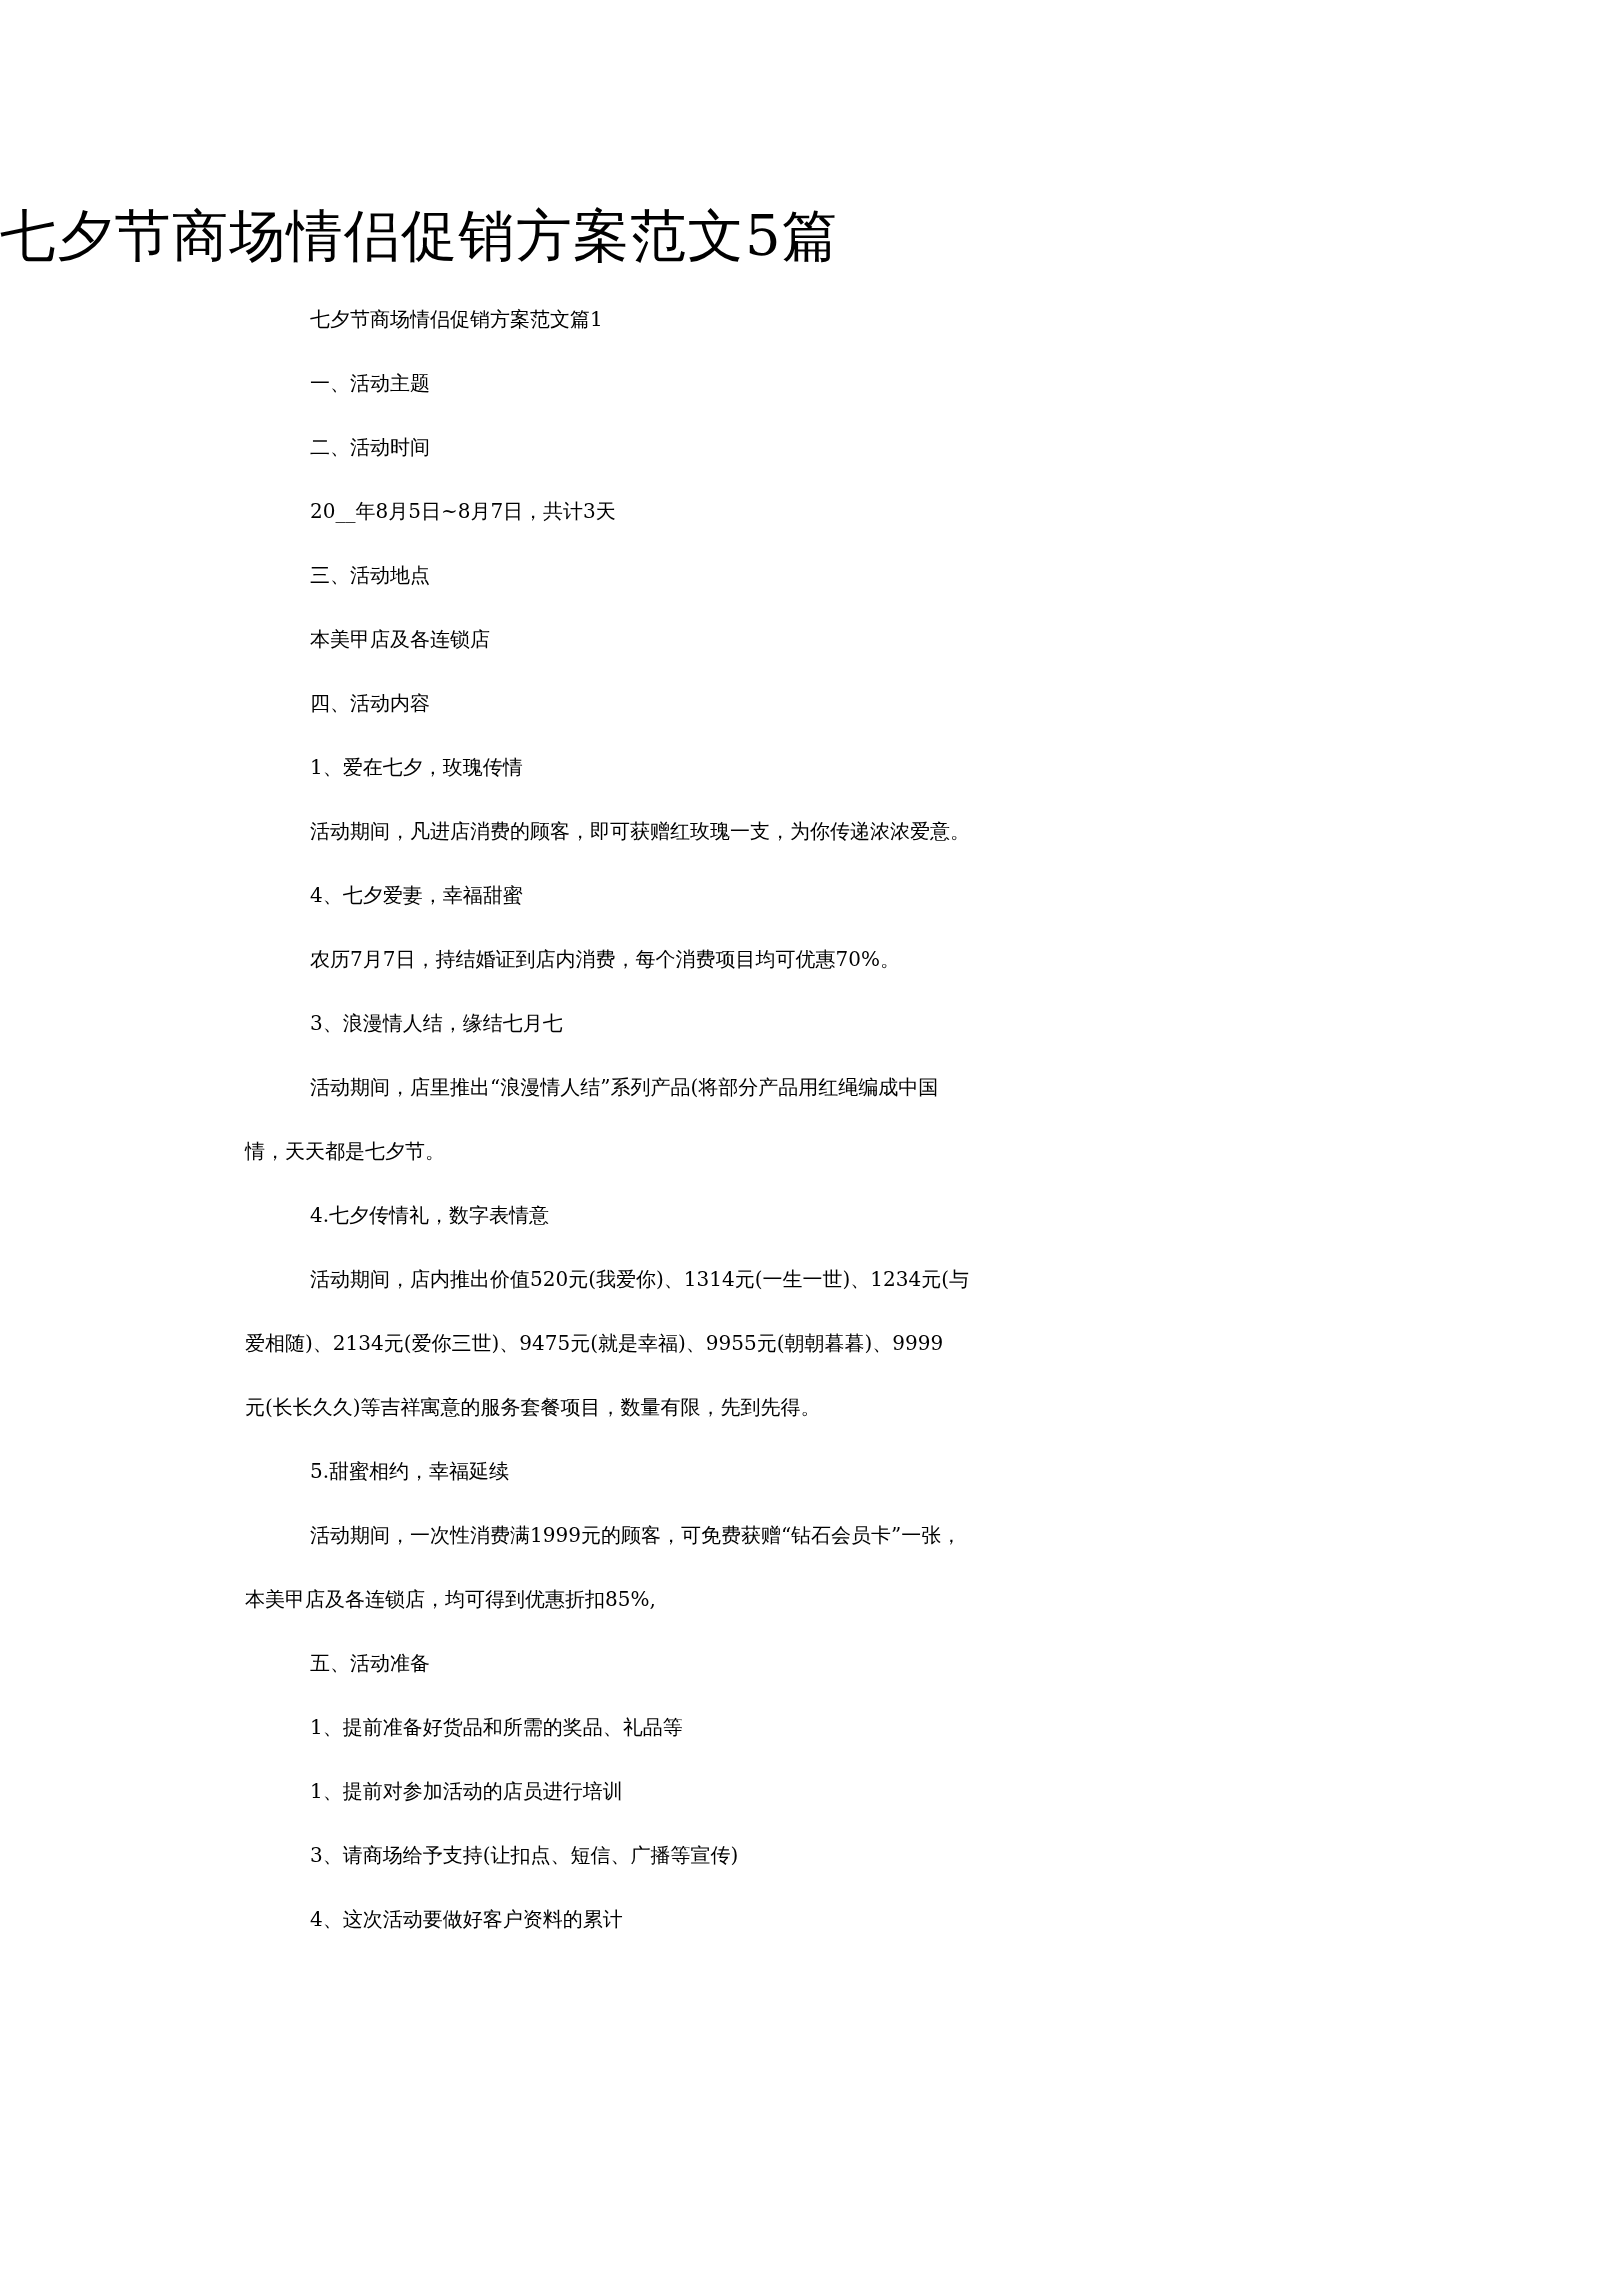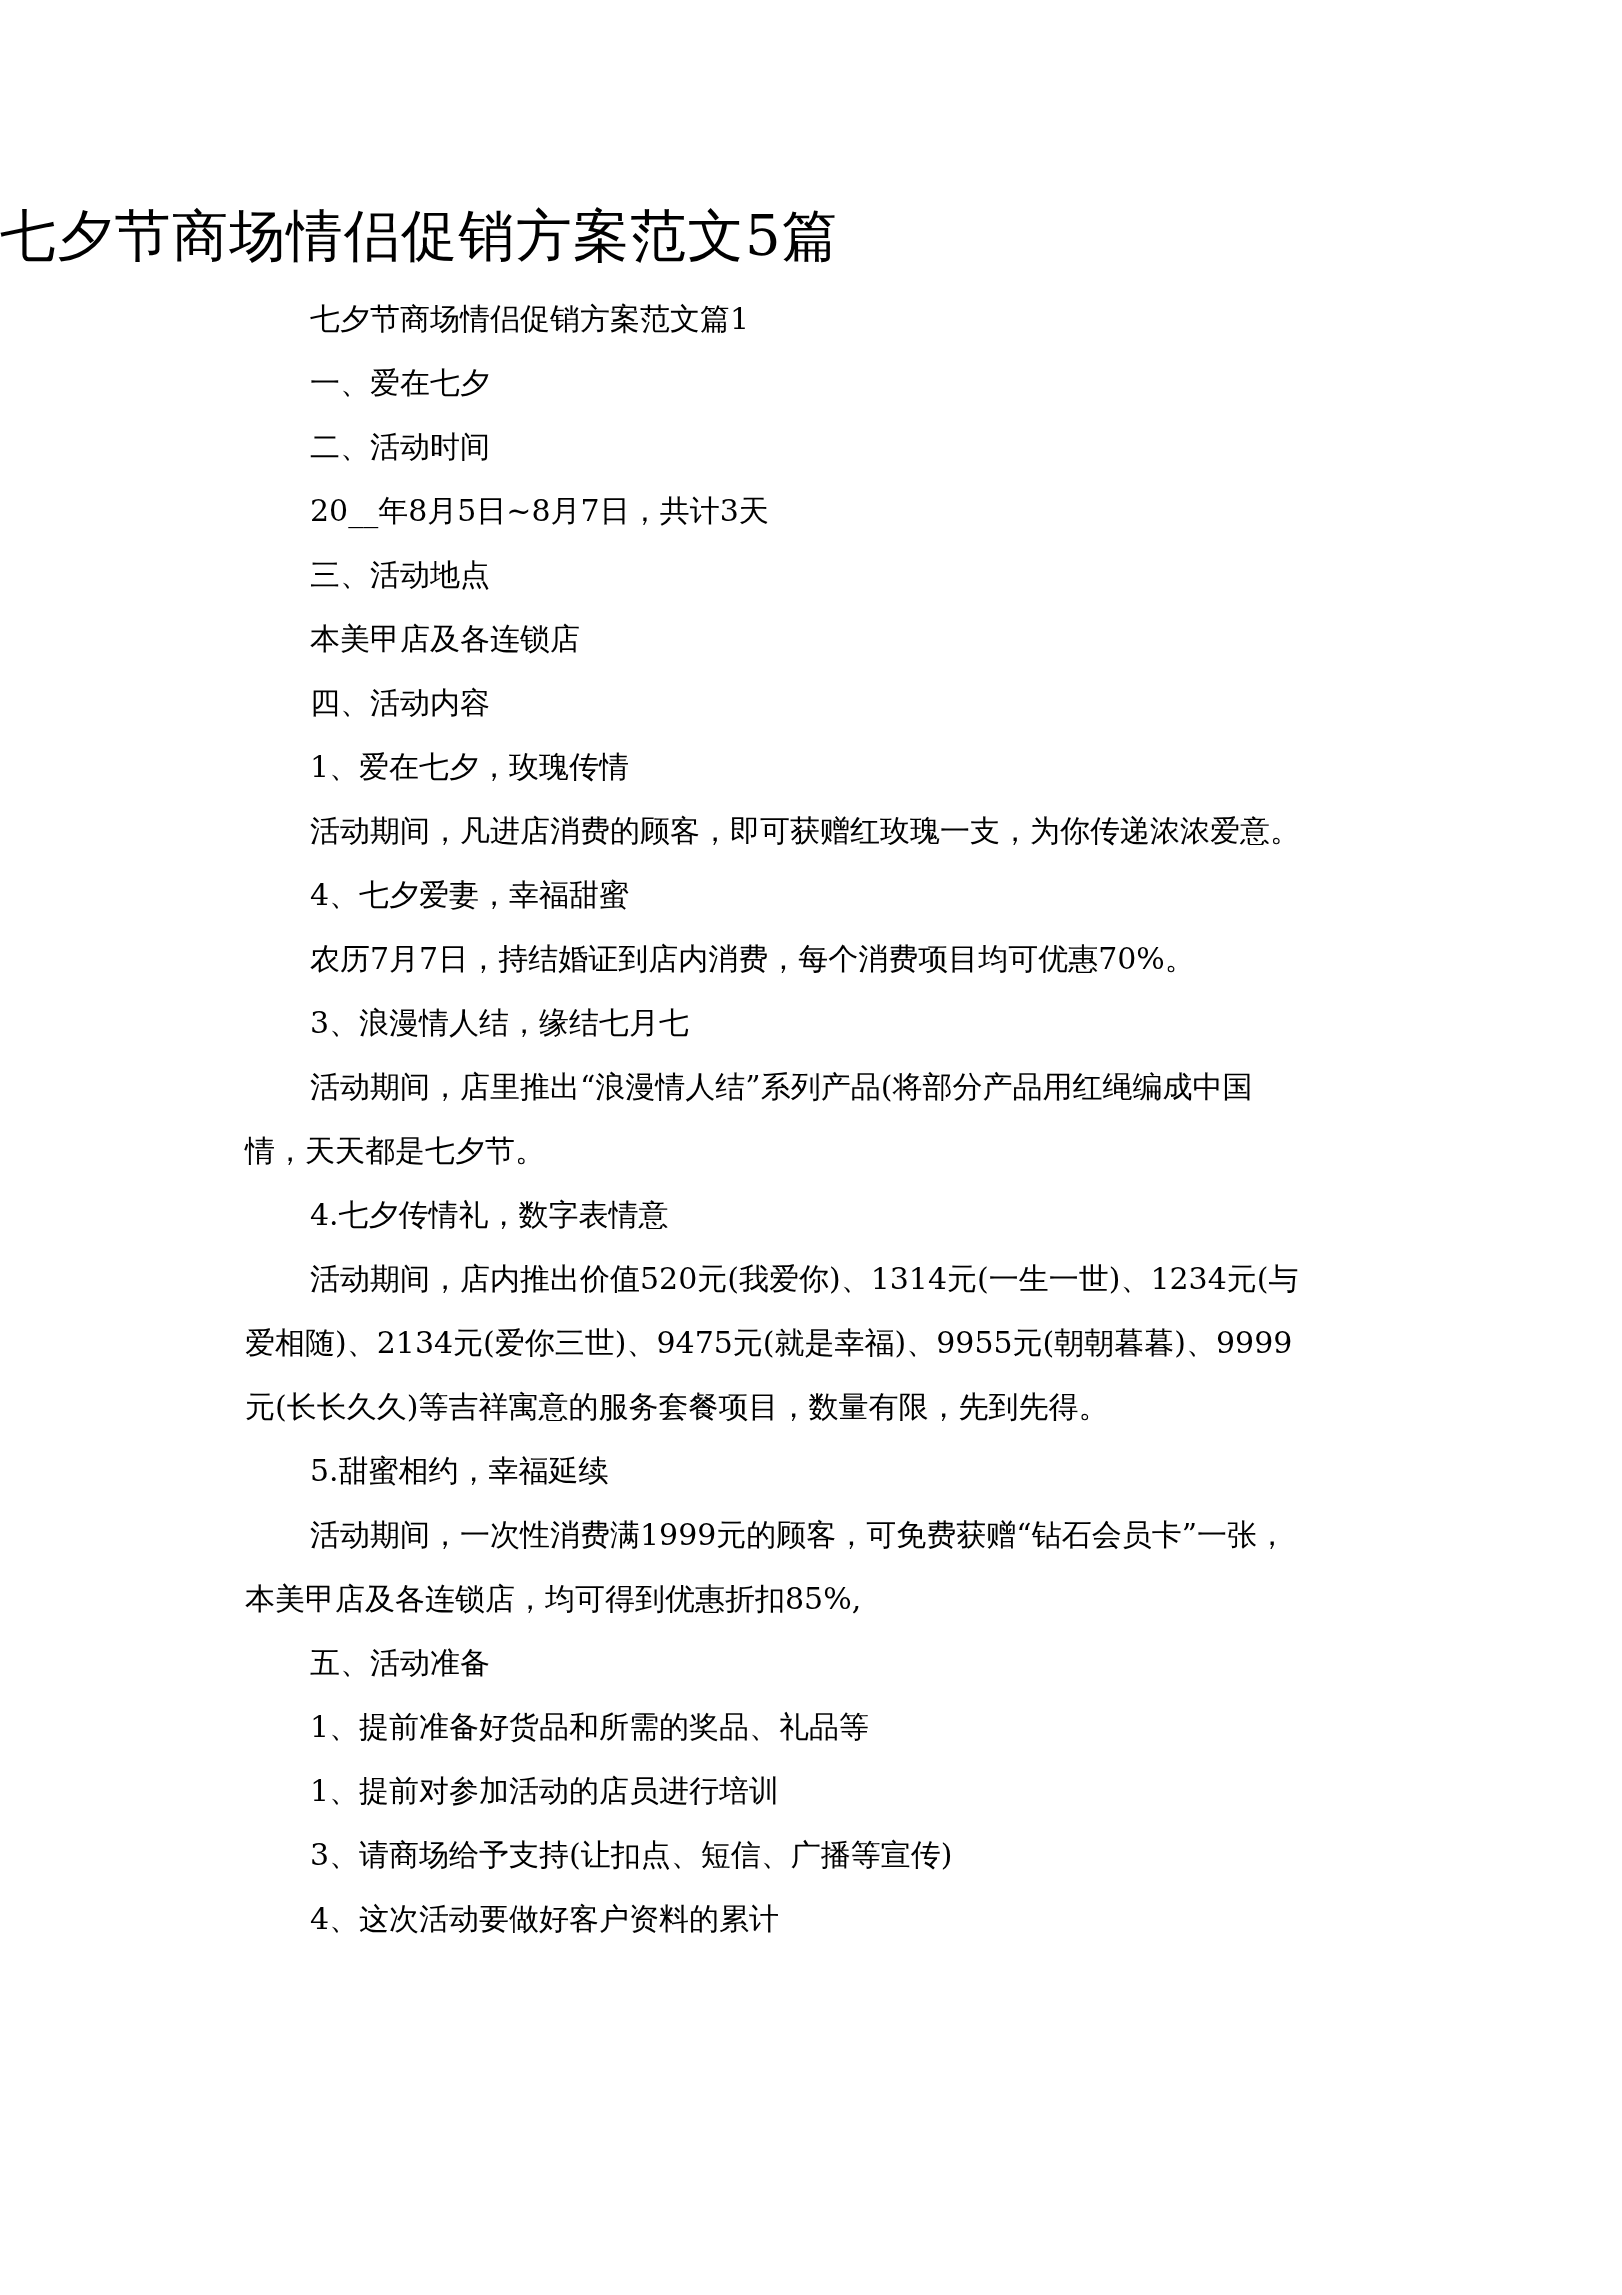--- a/index.html
+++ b/index.html
@@ -32,40 +32,40 @@
       line-height: 79px;
       letter-spacing: 1.3px;
       font-weight: normal;
       margin: 0;
     }
     .body-text {
       position: absolute;
       left: 245px;
       top: 287px;
       width: 1158px;
-      font-size: 30px;
+      font-size: 20px;
       line-height: 64px;
     }
     .line {
       white-space: nowrap;
       height: 64px;
     }
     .indent {
       padding-left: 65px;
     }
   </style>
 </head>
 <body>
 
 <div class="page">
   <h1 class="title">七夕节商场情侣促销方案范文5篇</h1>
 
   <div class="body-text">
     <div class="line indent">七夕节商场情侣促销方案范文篇1</div>
-    <div class="line indent">一、爱在七夕</div>
+    <div class="line indent">一、活动主题</div>
     <div class="line indent">二、活动时间</div>
     <div class="line indent">20__年8月5日~8月7日，共计3天</div>
     <div class="line indent">三、活动地点</div>
     <div class="line indent">本美甲店及各连锁店</div>
     <div class="line indent">四、活动内容</div>
     <div class="line indent">1、爱在七夕，玫瑰传情</div>
     <div class="line indent">活动期间，凡进店消费的顾客，即可获赠红玫瑰一支，为你传递浓浓爱意。</div>
     <div class="line indent">4、七夕爱妻，幸福甜蜜</div>
     <div class="line indent">农历7月7日，持结婚证到店内消费，每个消费项目均可优惠70%。</div>
     <div class="line indent">3、浪漫情人结，缘结七月七</div>

